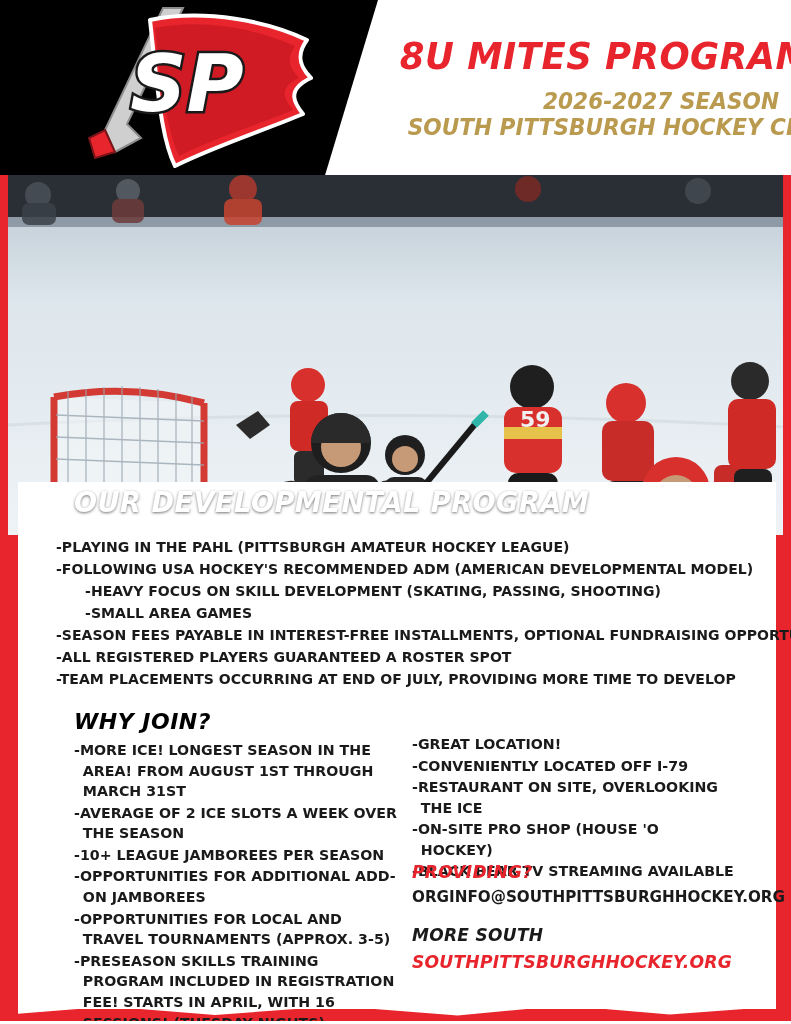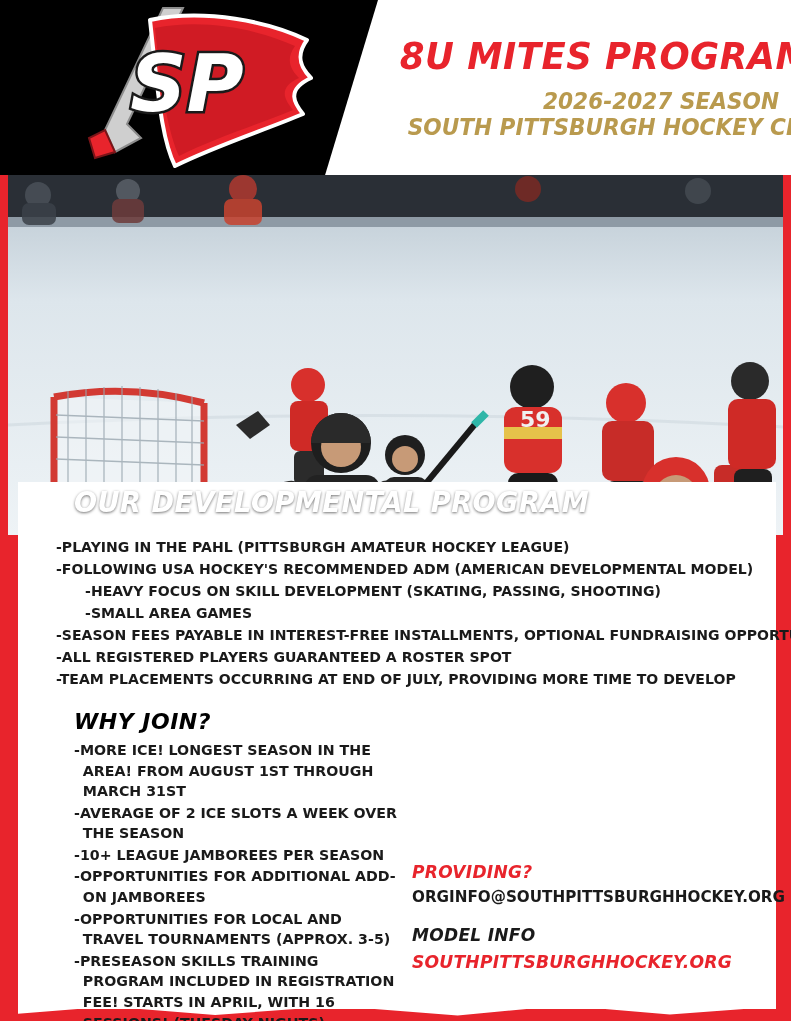--- a/index.html
+++ b/index.html
@@ -373,19 +373,26 @@
 
   <ul class="col-left">
     <li>-MORE ICE! LONGEST SEASON IN THE AREA! FROM AUGUST 1ST THROUGH MARCH 31ST</li>
     <li>-AVERAGE OF 2 ICE SLOTS A WEEK OVER THE SEASON</li>
     <li>-10+ LEAGUE JAMBOREES PER SEASON</li>
     <li>-OPPORTUNITIES FOR ADDITIONAL ADD-ON JAMBOREES</li>
     <li>-OPPORTUNITIES FOR LOCAL AND TRAVEL TOURNAMENTS (APPROX. 3-5)</li>
     <li>-PRESEASON SKILLS TRAINING PROGRAM INCLUDED IN REGISTRATION FEE! STARTS IN APRIL, WITH 16 SESSIONS! (TUESDAY NIGHTS)</li>
   </ul>
 
+  <ul class="col-right">
+    <li>-GREAT LOCATION!</li>
+    <li>-CONVENIENTLY LOCATED OFF I-79</li>
+    <li>-RESTAURANT ON SITE, OVERLOOKING THE ICE</li>
+    <li>-ON-SITE PRO SHOP (HOUSE 'O HOCKEY)</li>
+    <li>-BLACK BEAR TV STREAMING AVAILABLE</li>
+  </ul>
 
   <div class="questions-head">PROVIDING?</div>
   <div class="questions-email">ORGINFO@SOUTHPITTSBURGHHOCKEY.ORG</div>
-  <div class="moreinfo-head">MODEL INFO</div>
+  <div class="moreinfo-head">MORE SOUTH</div>
   <div class="moreinfo-url">SOUTHPITTSBURGHHOCKEY.ORG</div>
 
 </div>
 
 </body></html>

